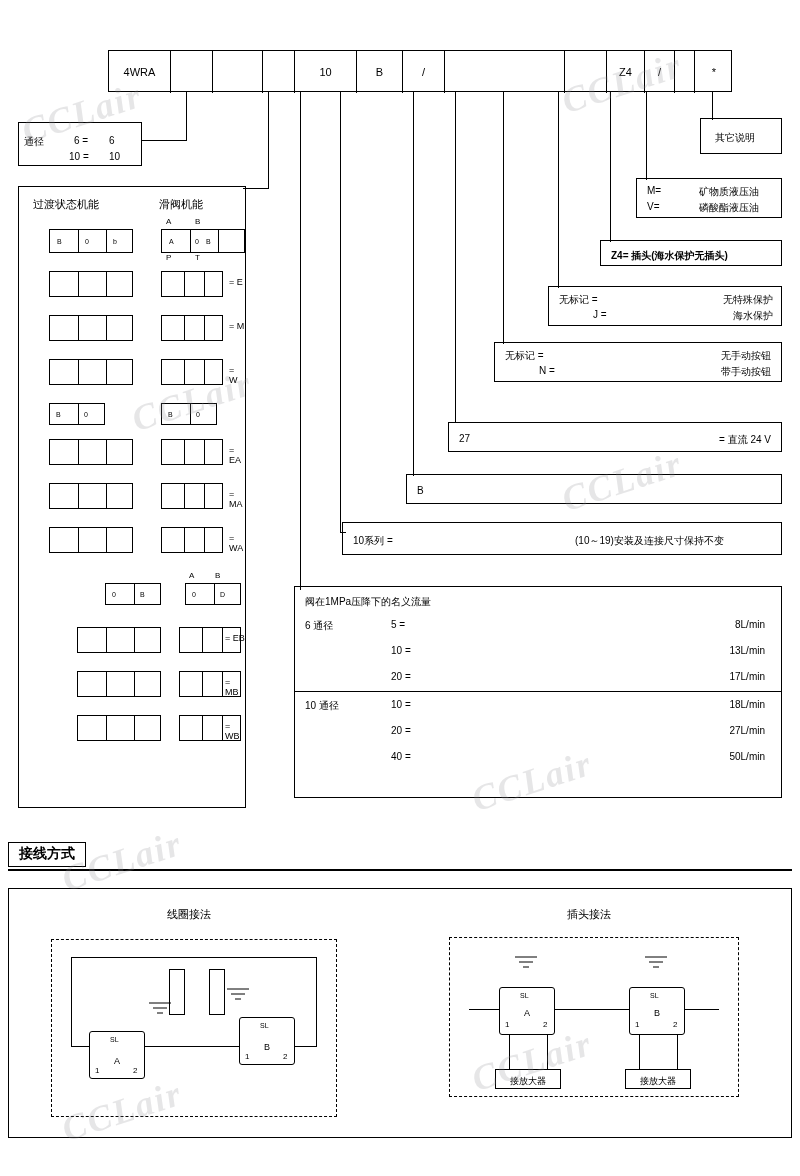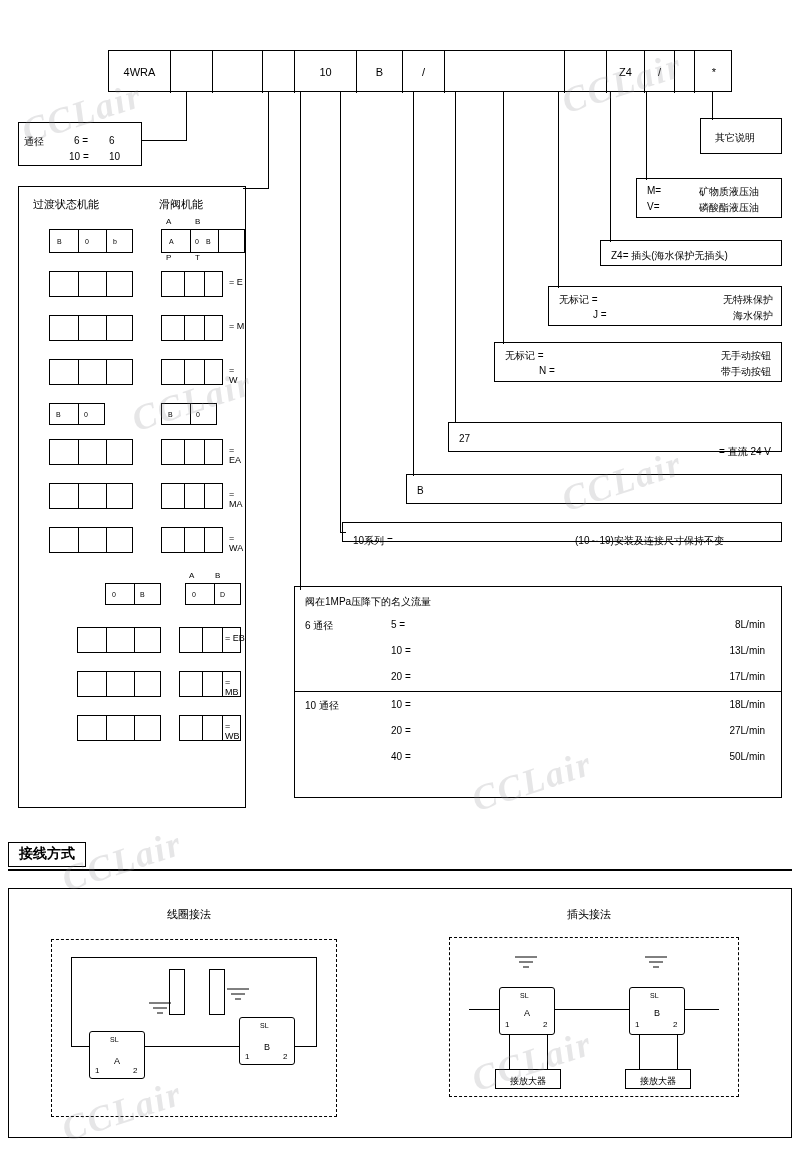--- a/index.html
+++ b/index.html
@@ -277,48 +277,48 @@
     <div class="txt" style="left:14px; top:12px;">其它说明</div>
   </div>
 
   <div class="bx" style="left:636px; top:178px; width:146px; height:40px;">
     <div class="txt" style="left:10px; top:6px;">M=</div>
     <div class="txt" style="left:62px; top:6px;">矿物质液压油</div>
     <div class="txt" style="left:10px; top:22px;">V=</div>
     <div class="txt" style="left:62px; top:22px;">磷酸酯液压油</div>
   </div>
 
-  <div class="bx" style="left:600px; top:240px; width:182px; height:26px;">
+  <div class="bx" style="left:600px; top:240px; width:182px; height:26px;font-weight:bold;">
     <div class="txt" style="left:10px; top:8px;">Z4= 插头(海水保护无插头)</div>
   </div>
 
   <div class="bx" style="left:548px; top:286px; width:234px; height:40px;">
     <div class="txt" style="left:10px; top:6px;">无标记 =</div>
     <div class="txt r" style="left:110px; top:6px; width:114px;">无特殊保护</div>
     <div class="txt" style="left:44px; top:22px;">J =</div>
     <div class="txt r" style="left:110px; top:22px; width:114px;">海水保护</div>
   </div>
 
   <div class="bx" style="left:494px; top:342px; width:288px; height:40px;">
     <div class="txt" style="left:10px; top:6px;">无标记 =</div>
     <div class="txt r" style="left:150px; top:6px; width:126px;">无手动按钮</div>
     <div class="txt" style="left:44px; top:22px;">N =</div>
     <div class="txt r" style="left:150px; top:22px; width:126px;">带手动按钮</div>
   </div>
 
   <div class="bx" style="left:448px; top:422px; width:334px; height:30px;">
     <div class="txt" style="left:10px; top:10px;">27</div>
-    <div class="txt r" style="left:180px; top:22px; width:142px;">= 直流 24 V</div>
+    <div class="txt r" style="left:180px; top:10px; width:142px;">= 直流 24 V</div>
   </div>
 
   <div class="bx" style="left:406px; top:474px; width:376px; height:30px;">
     <div class="txt" style="left:10px; top:10px;">B</div>
   </div>
 
-  <div class="bx" style="left:342px; top:522px; width:440px; height:20px;">
+  <div class="bx" style="left:342px; top:522px; width:440px; height:33px;">
     <div class="txt" style="left:10px; top:11px;">10系列 =</div>
     <div class="txt" style="left:232px; top:11px;">(10～19)安装及连接尺寸保持不变</div>
   </div>
 
   <div class="bx" style="left:294px; top:586px; width:488px; height:212px;">
     <div class="txt" style="left:10px; top:8px;">阀在1MPa压降下的名义流量</div>
 
     <div class="txt" style="left:10px; top:32px;">6 通径</div>
     <div class="txt" style="left:96px; top:32px;">5 =</div>
     <div class="txt r" style="left:330px; top:32px; width:140px;">8L/min</div>

